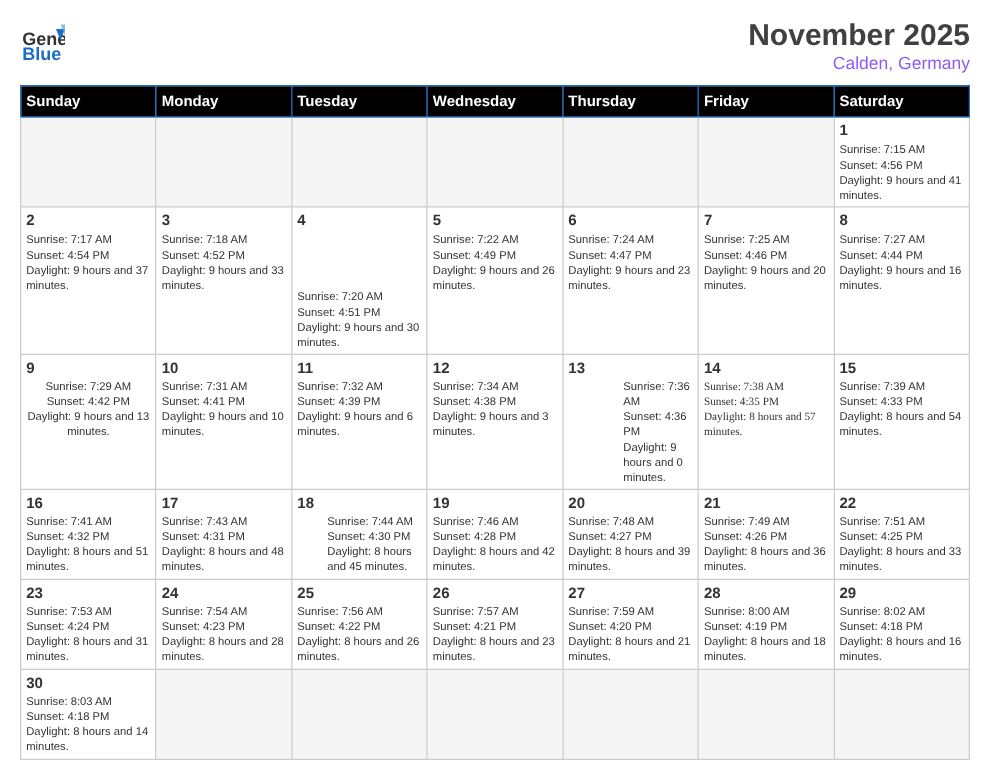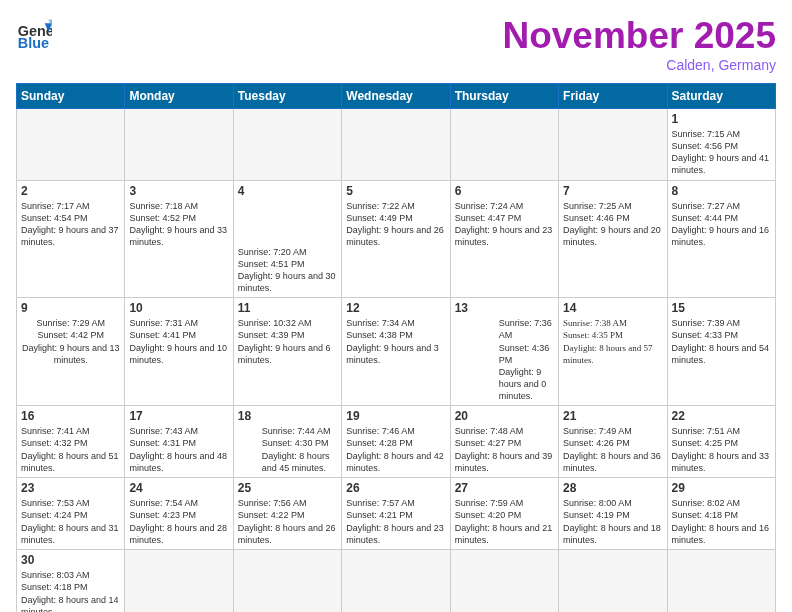--- a/index.html
+++ b/index.html
@@ -28,36 +28,36 @@
       gap: 4px;
     }
     .logo-icon {
       width: 36px;
       height: 36px;
     }
     .title-block {
       text-align: right;
     }
     .cal-title {
-      font-size: 37px;
+      font-size: 24px;
       font-weight: bold;
-      color: #a21caf;
+      color: #404040;
       line-height: 1.1;
     }
     .cal-subtitle {
       font-size: 14px;
       color: #8b5cf6;
     }
     .calendar {
       width: 100%;
       border-collapse: collapse;
       border: 1px solid #ccc;
     }
     .calendar th {
-      background-color: #0369a1;
+      background-color: #000000;
       color: #fff;
       font-size: 12px;
       font-weight: bold;
       padding: 5px 4px;
       text-align: left;
       border: 1px solid #1a6fc4;
     }
     .calendar td {
       width: calc(100% / 7);
       vertical-align: top;
@@ -185,21 +185,21 @@
 Daylight: 9 hours and 13 minutes.</div>
           </td>
           <td>
             <span class="day-num">10</span>
             <div class="day-info" style="white-space: pre-line;">Sunrise: 7:31 AM
 Sunset: 4:41 PM
 Daylight: 9 hours and 10 minutes.</div>
           </td>
           <td>
             <span class="day-num">11</span>
-            <div class="day-info" style="white-space: pre-line;">Sunrise: 10:32 AM
+            <div class="day-info" style="white-space: pre-line;">Sunrise: 7:32 AM
 Sunset: 4:39 PM
 Daylight: 9 hours and 6 minutes.</div>
           </td>
           <td>
             <span class="day-num">12</span>
             <div class="day-info" style="white-space: pre-line;">Sunrise: 7:34 AM
 Sunset: 4:38 PM
 Daylight: 9 hours and 3 minutes.</div>
           </td>
           <td>

